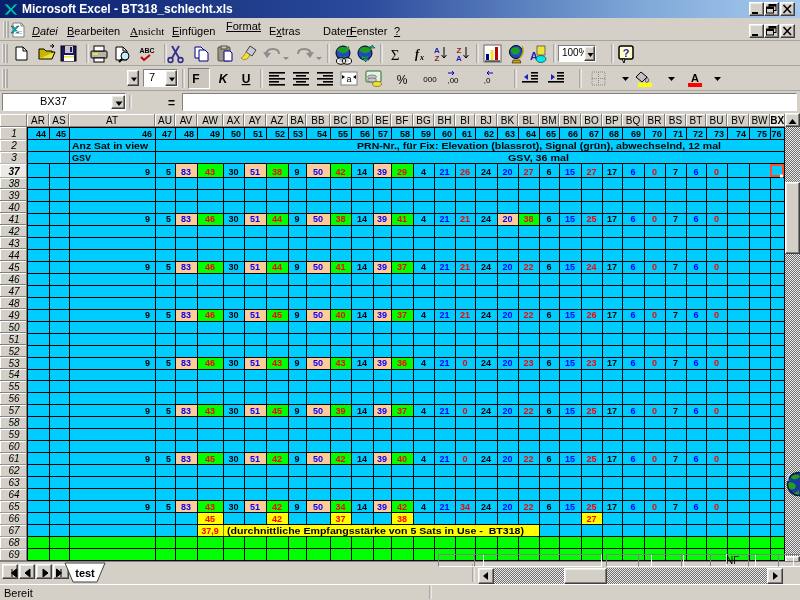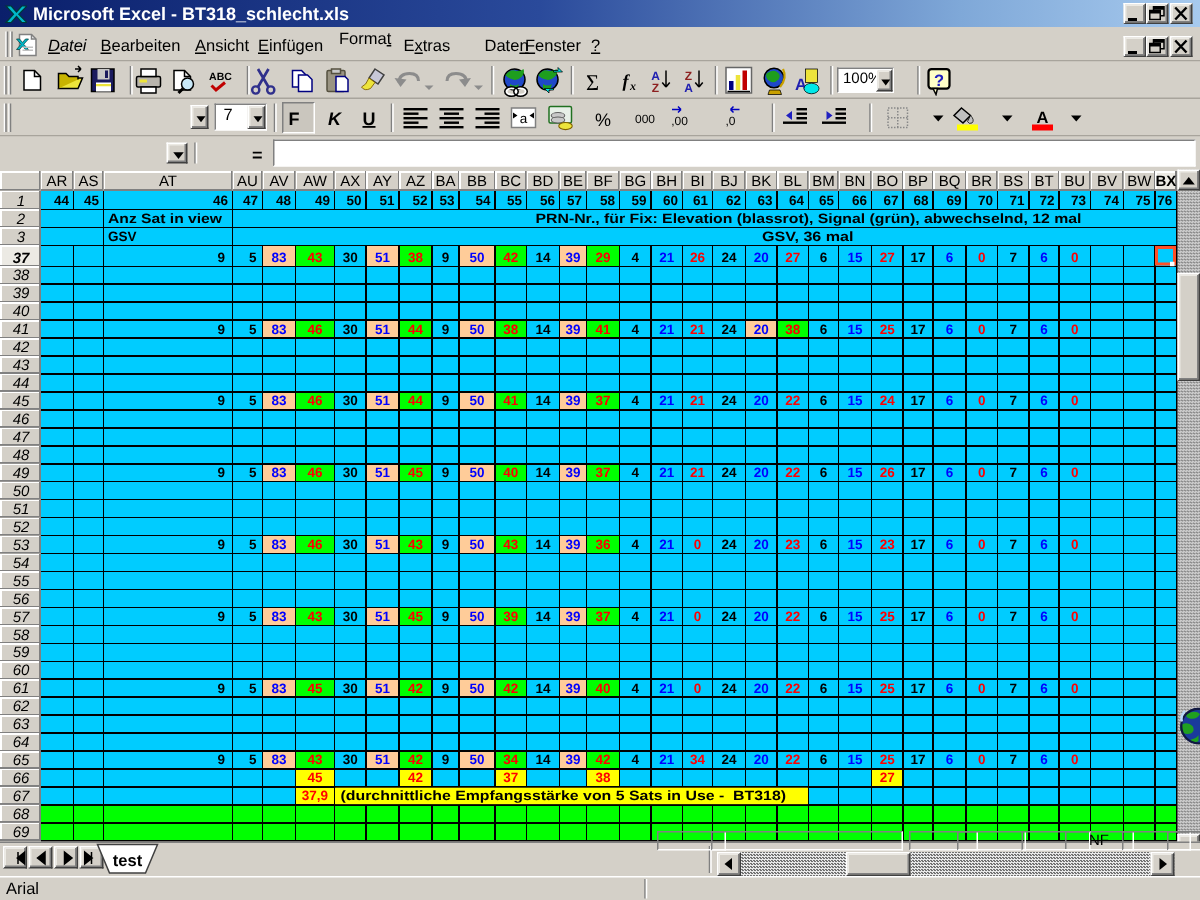--- a/index.html
+++ b/index.html
@@ -37,23 +37,23 @@
 <div style="position:absolute;left:0;top:18px;width:800px;height:23px;background:#D4D0C8;border-bottom:1px solid #A8A49C;"></div>
 <svg style="position:absolute;left:10px;top:22px;" width="16" height="16" viewBox="0 0 16 16">
       <path d="M3 1 h8 l3 3 v11 h-11 z" fill="#fff" stroke="#808080"></path>
       <path d="M11 1 v3 h3" fill="none" stroke="#808080"></path>
       <path d="M1 4 L4 7.5 L1 11 L3 11 L5 8.7 L7 11 L9 11 L5.8 7.5 L9 4 L7 4 L5 6.3 L3 4 Z" fill="#00B8C8" stroke="#004040" stroke-width="0.5"></path>
       <rect x="5" y="9" width="7" height="1" fill="#C0C0C0"></rect>
       <rect x="5" y="11" width="7" height="1" fill="#C0C0C0"></rect>
     </svg>
 <div style="position:absolute;left:32px;top:25px;font-size:11px;color:#000;font-style:italic;"><u>D</u>atei</div>
 <div style="position:absolute;left:67px;top:25px;font-size:11px;color:#000;"><u>B</u>earbeiten</div>
-<div style="position:absolute;left:130px;top:25px;font-size:11px;color:#000;"><u>A</u>nsicht</div>
+<div style="position:absolute;left:130px;top:25px;font-size:11px;color:#000;font-family:Liberation Serif, serif;"><u>A</u>nsicht</div>
 <div style="position:absolute;left:172px;top:25px;font-size:11px;color:#000;"><u>E</u>infügen</div>
-<div style="position:absolute;left:226px;top:20px;font-size:11px;color:#000;">Forma<u>t</u></div>
+<div style="position:absolute;left:226px;top:20px;font-size:11px;color:#000;text-decoration:underline;">Forma<u>t</u></div>
 <div style="position:absolute;left:269px;top:25px;font-size:11px;color:#000;">E<u>x</u>tras</div>
 <div style="position:absolute;left:311px;top:25px;font-size:11px;color:#000;margin-left:12px;">Date<u>n</u></div>
 <div style="position:absolute;left:350px;top:25px;font-size:11px;color:#000;"><u>F</u>enster</div>
 <div style="position:absolute;left:394px;top:25px;font-size:11px;color:#000;"><u>?</u></div>
 <div class="btn3" style="left:749px;top:24px;width:15px;height:14px;">
       <svg width="13" height="12" viewBox="0 0 13 12" style="position:absolute;left:0;top:0;">
         <rect x="2" y="9" width="6" height="2" fill="#000"></rect>
       </svg>
     </div>
 <div class="btn3" style="left:764px;top:24px;width:15px;height:14px;">
@@ -242,20 +242,21 @@
 <path d="M622 77 l3.5 4 l3.5 -4z" fill="#000"></path>
 <path d="M641 72 l6 5 -5 5 -6 -5z" fill="#C0C0C0" stroke="#000"></path>
       <path d="M647 77 q3 3 1 5 q-2 1 -3 -1z" fill="#C0C0C0" stroke="#000" stroke-width="0.5"></path>
       <rect x="638" y="83" width="14" height="4" fill="#FFFF00"></rect>
 <path d="M668 77 l3.5 4 l3.5 -4z" fill="#000"></path>
 <text x="695" y="82" font-family="Liberation Sans, sans-serif" font-size="11" fill="#000" text-anchor="middle" style="font-weight:bold;">A</text>
 <rect x="688" y="83" width="14" height="4" fill="#FF0000"></rect>
 <path d="M714 77 l3.5 4 l3.5 -4z" fill="#000"></path>
     </svg>
 <div style="position:absolute;left:0;top:91px;width:800px;height:23px;background:#D4D0C8;"></div>
+<div class="sunk" style="left:2px;top:93px;width:124px;height:18px;font-size:11px;color:#000;padding-left:37px;padding-top:1px;">BX37</div>
 <div class="btn3" style="left:111px;top:95px;width:14px;height:14px;"><svg width="14" height="14">
         <path d="M3.5 5.5 l3.5 4.5 l3.5 -4.5z" fill="#000"></path>
       </svg></div>
 <svg style="position:absolute;left:128px;top:93px;" width="60" height="18">
       <line x1="2" y1="2" x2="2" y2="16" stroke="#808080"></line>
       <line x1="3" y1="2" x2="3" y2="16" stroke="#fff"></line>
       <text x="40" y="14" font-size="12" font-weight="bold" font-family="Liberation Sans,sans-serif">=</text>
     </svg>
 <div class="sunk" style="left:182px;top:93px;width:615px;height:18px;"></div>
 <svg style="position:absolute;left:0;top:0;" width="800" height="600" viewBox="0 0 800 600">
@@ -1172,21 +1173,21 @@
     </svg>
 <div class="hatch" style="position:absolute;left:478px;top:568px;width:305px;height:16px;"></div>
 <div class="btn3" style="left:478px;top:568px;width:16px;height:16px;"><svg width="14" height="14">
         <path d="M9 3 l-5 4 l5 4z" fill="#000"></path>
       </svg></div>
 <div class="btn3" style="left:564px;top:568px;width:43px;height:16px;"></div>
 <div class="btn3" style="left:767px;top:568px;width:16px;height:16px;"><svg width="14" height="14">
         <path d="M5 3 l5 4 l-5 4z" fill="#000"></path>
       </svg></div>
 <div style="position:absolute;left:0;top:584px;width:800px;height:16px;background:#D4D0C8;border-top:1px solid #fff;"></div>
-<div style="position:absolute;left:4px;top:587px;font-size:11px;color:#000;">Arial</div>
+<div style="position:absolute;left:4px;top:587px;font-size:11px;color:#000;">Bereit</div>
 <svg style="position:absolute;left:429px;top:585px;" width="8" height="15">
       <line x1="1" y1="1" x2="1" y2="14" stroke="#808080"></line>
       <line x1="2" y1="1" x2="2" y2="14" stroke="#fff"></line>
     </svg>
 <div class="panel" style="left:438px;width:31px;"></div>
 <div class="panel" style="left:474px;width:128px;"></div>
 <div class="panel" style="left:606px;width:27px;"></div>
 <div class="panel" style="left:638px;width:40px;"></div>
 <div class="panel" style="left:710px;width:32px;"></div>
 <div class="panel" style="left:748px;width:26px;"></div>

